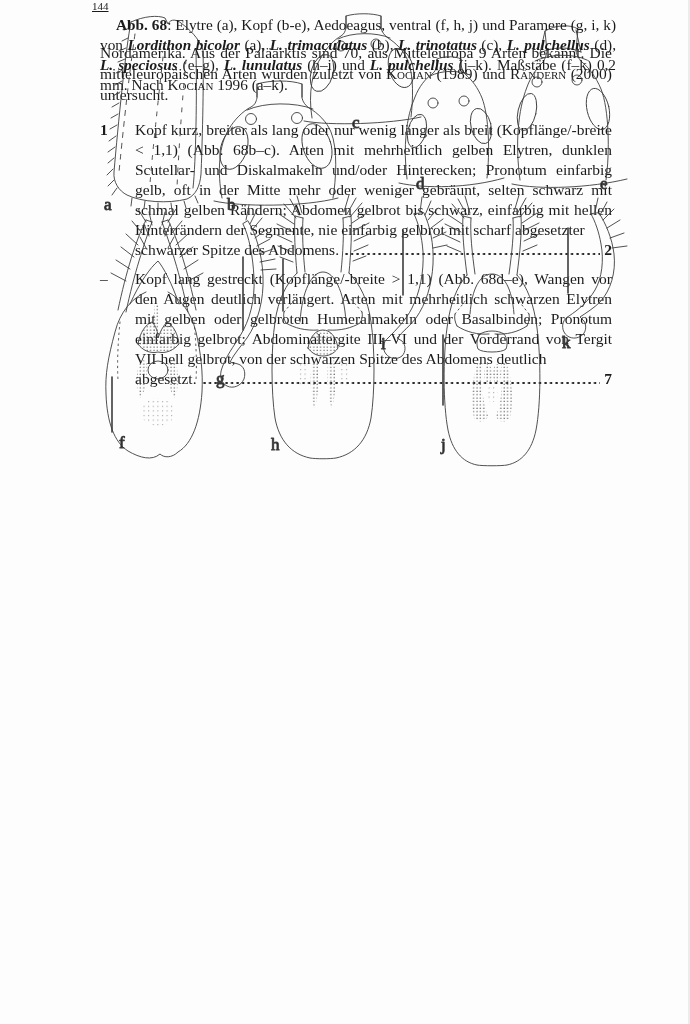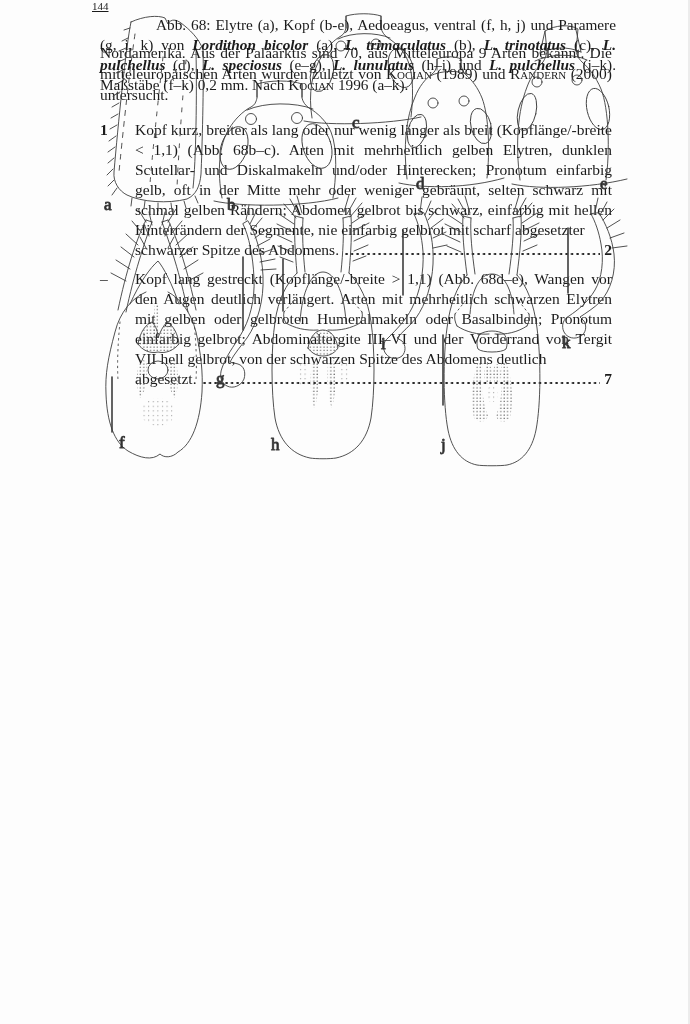--- a/index.html
+++ b/index.html
@@ -18,21 +18,21 @@
   .content {
     position:absolute; left:100px; top:0; width:512px;
   }
   .intro {
     margin:42px 0 0 0;
     font-size:15.5px; line-height:21px;
     text-align:justify;
   }
   .sc { font-variant: small-caps; }
   .it { font-style: italic; font-weight: bold; }
-  .b  { font-weight: normal; margin-left: 40px; }
+  .b  { font-weight: bold; }
   .key { margin-top:15px; }
   .couplet {
     display:flex;
     font-size:15.5px; line-height:20px;
     margin-bottom:9px;
   }
   .cnum { flex:0 0 35px; font-weight:bold; }
   .cnum.dash { font-weight:normal; }
   .ctext { flex:1 1 auto; text-align:justify; }
   .tailrow { display:flex; align-items:baseline; }

